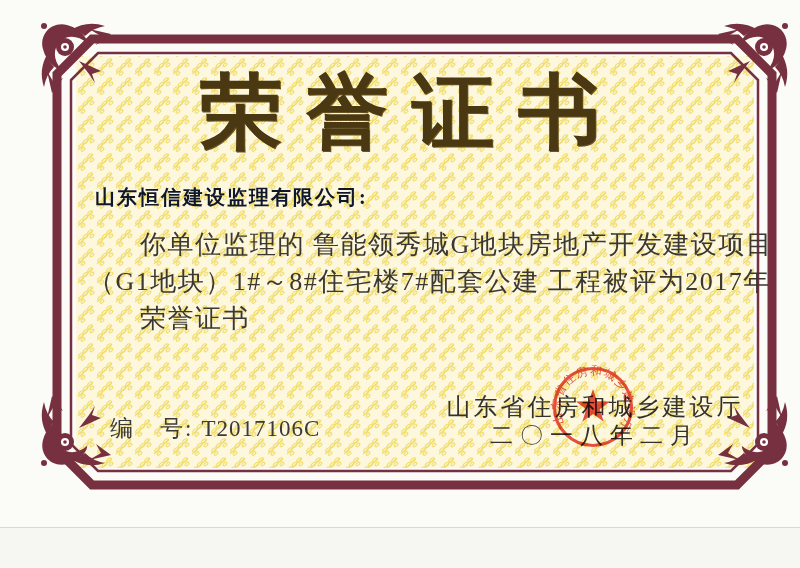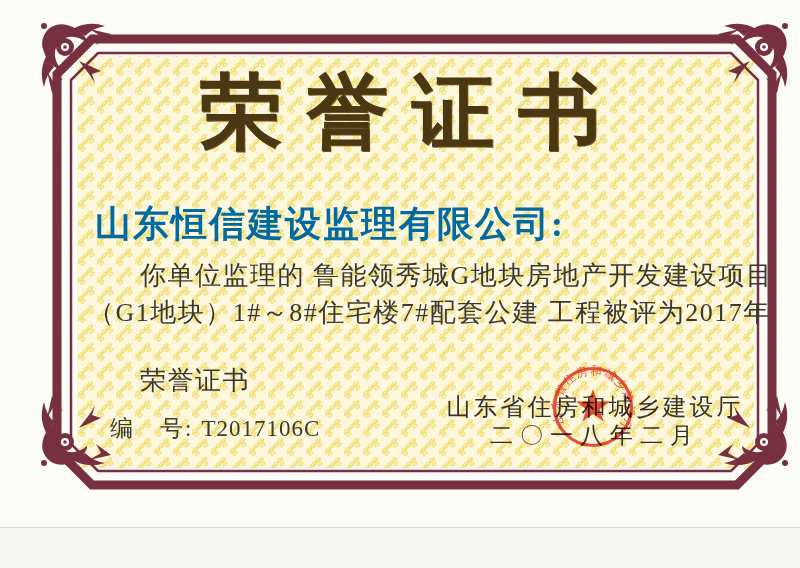--- a/index.html
+++ b/index.html
@@ -27,35 +27,34 @@
     text-align: center;
     font-size: 82px;
     font-weight: bold;
     letter-spacing: 24px;
     color: #4a3813;
     text-shadow: 1px 1px 0 #6b5420;
     white-space: nowrap;
   }
   .recipient {
     left: 95px; top: 184px;
-    font-size: 36px;
+    font-size: 20px;
     font-weight: bold;
     letter-spacing: 2px;
-    color: #0369a1;
+    color: #0f172a;
     white-space: nowrap;
-    margin-top: 16px;
   }
   .body-lines { left: 88px; top: 226px; width: 630px; color: #3b3731; }
   .body-line {
     font-size: 26px;
     line-height: 37px;
     letter-spacing: 1.5px;
     white-space: nowrap;
   }
-  .body-line.indent { padding-left: 52px; margin-top: 31px; }
+  .body-line.indent { padding-left: 52px; }
   .serial {
     left: 110px; top: 413px;
     font-size: 23px;
     color: #3b3a37;
     letter-spacing: 1px;
     white-space: nowrap;
   }
   .serial .label { letter-spacing: 2px; margin-right: 8px; }
   .issuer-block { left: 440px; top: 392px; width: 310px; text-align: center; color: #34302a; }
   .issuer-line {

